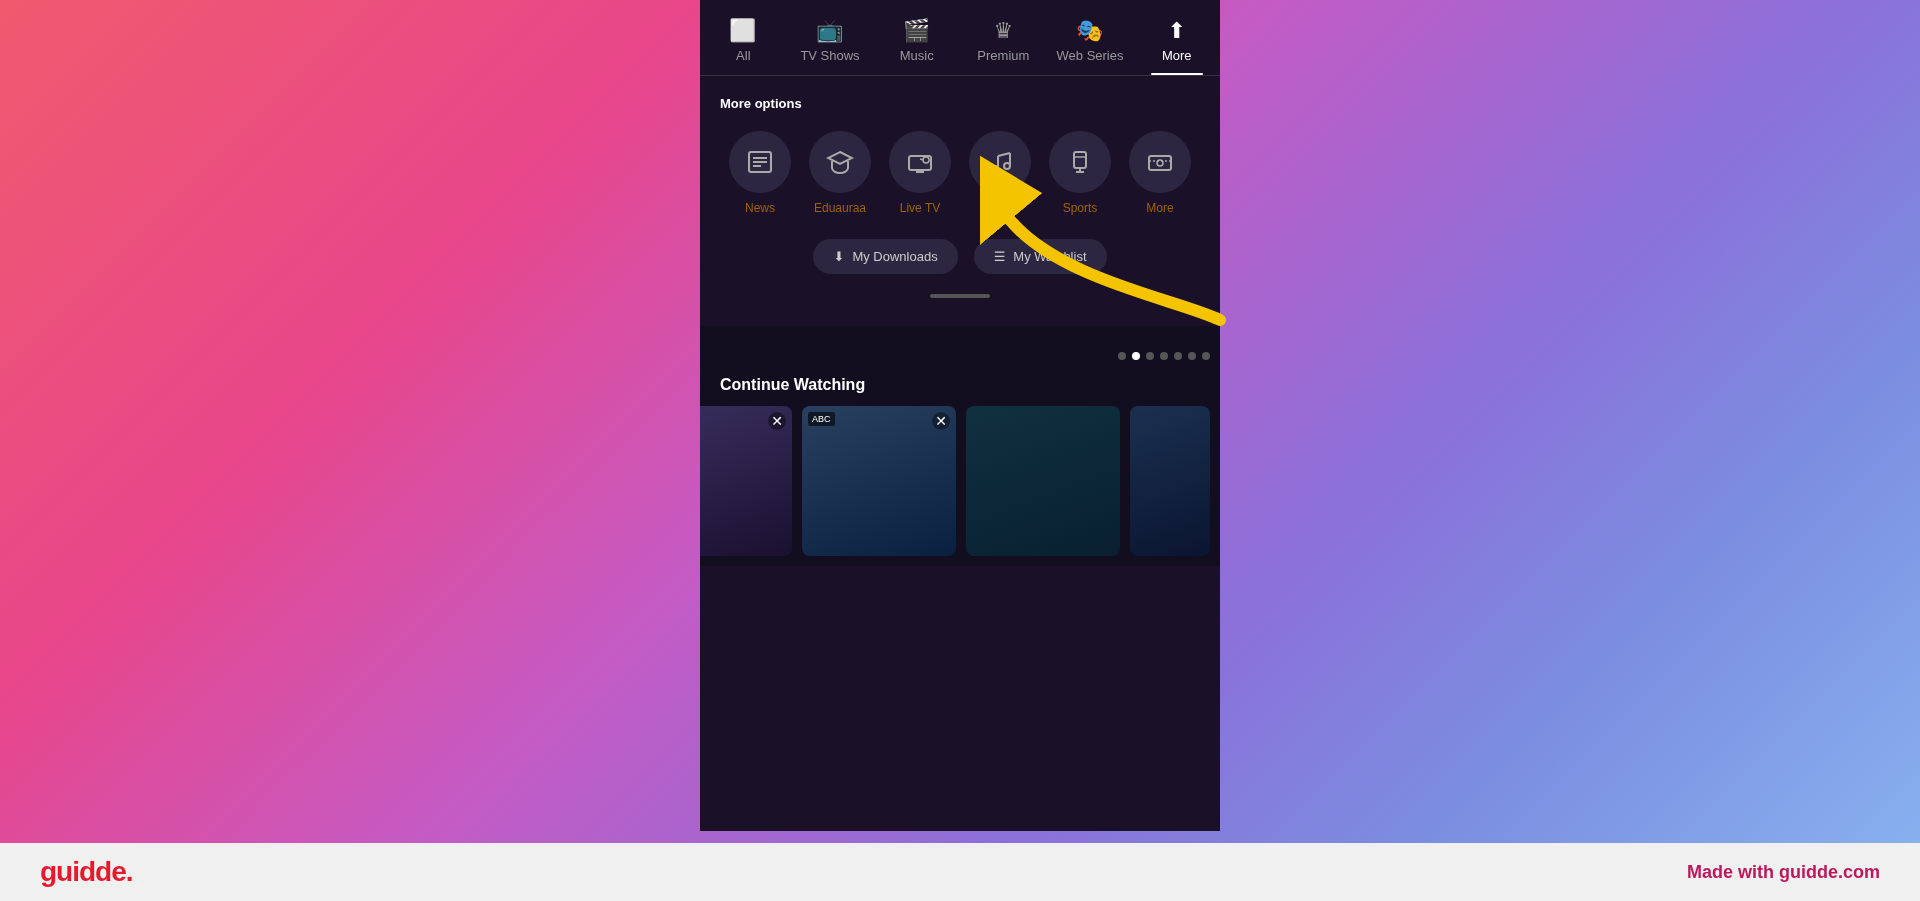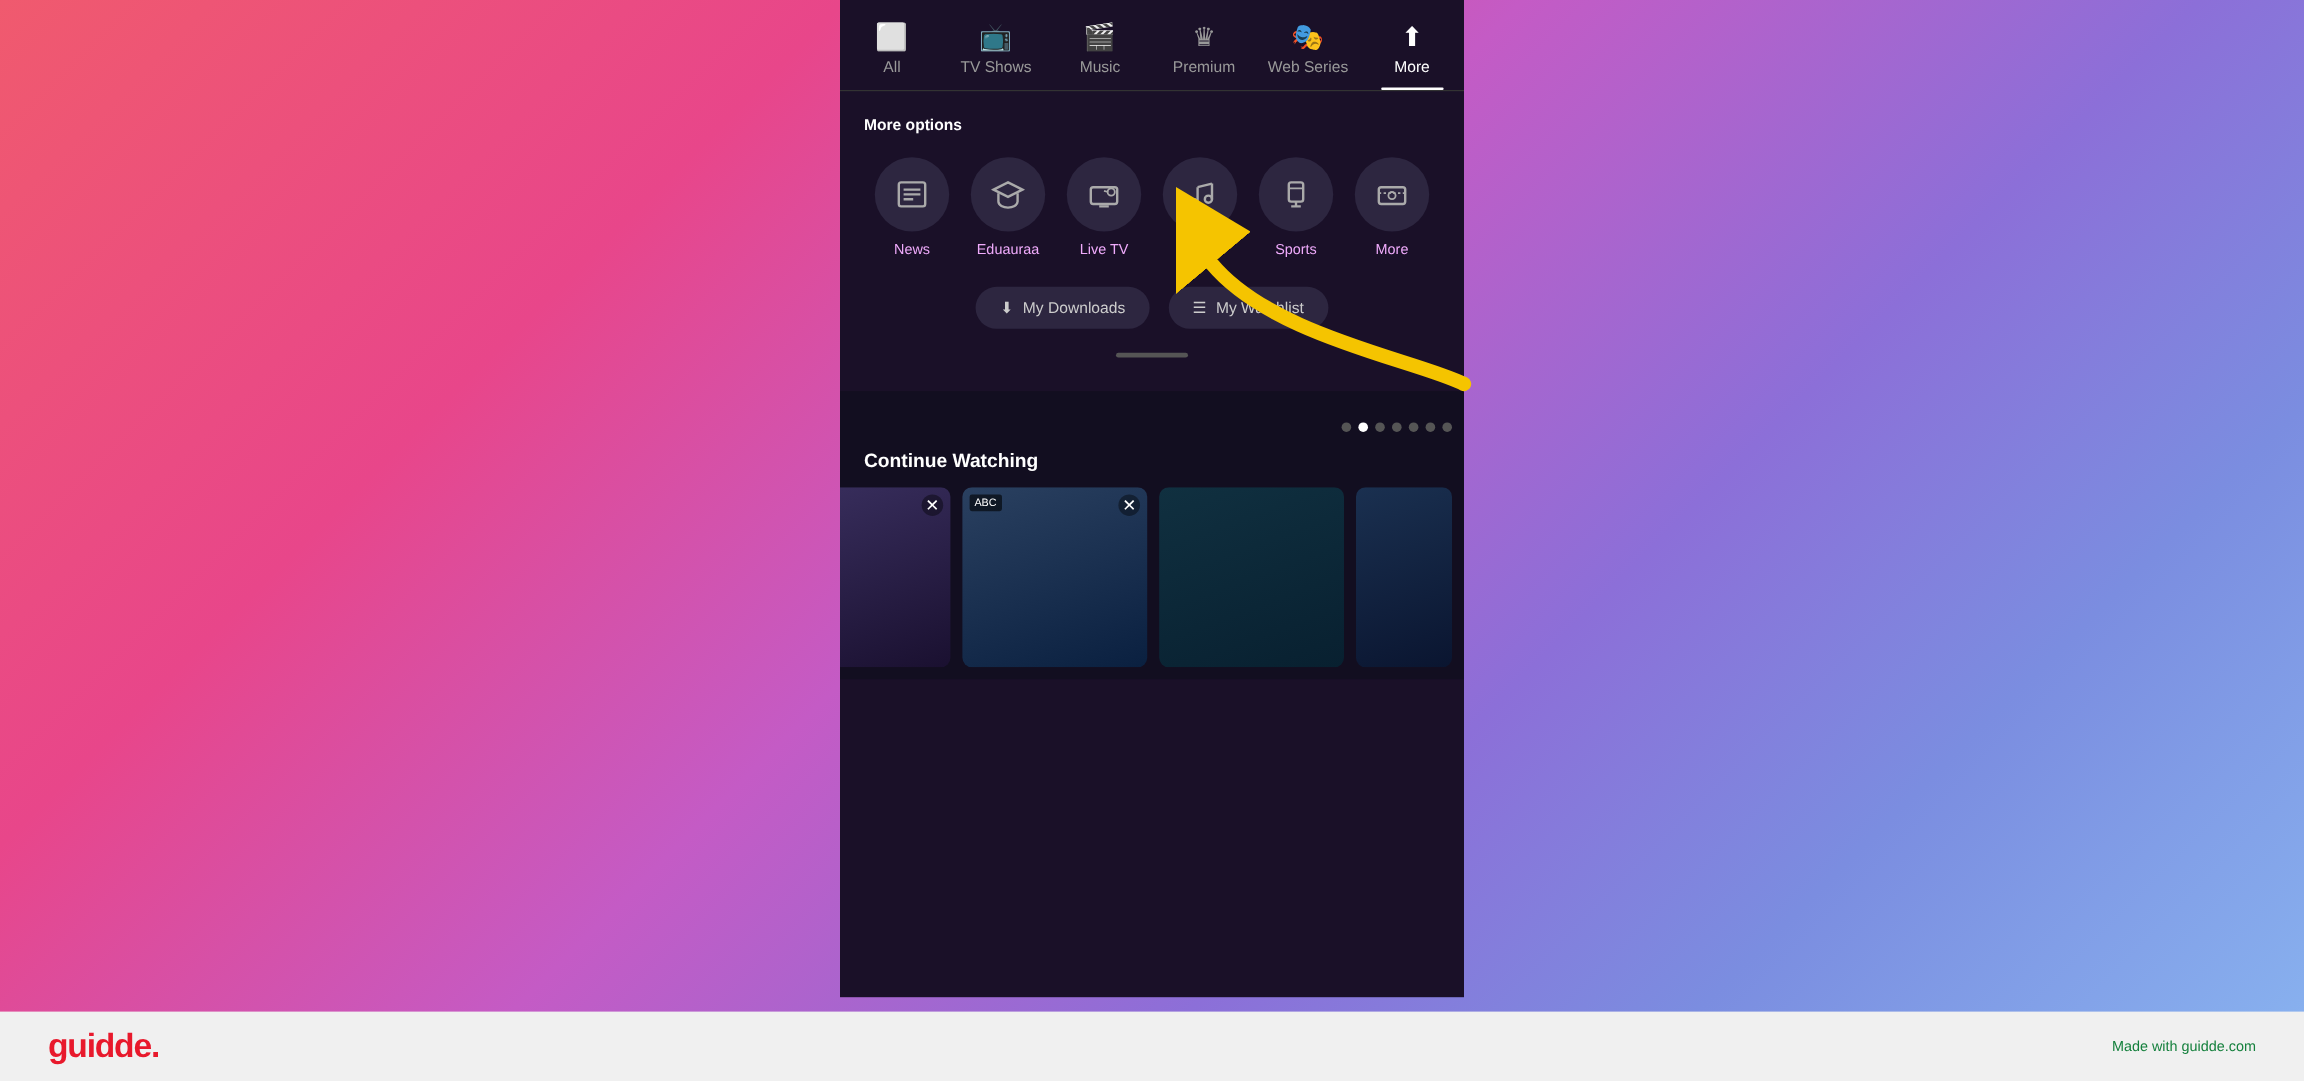--- a/index.html
+++ b/index.html
@@ -27,22 +27,23 @@
       padding: 0 40px;
       z-index: 10;
     }
     .footer-logo {
       font-size: 28px;
       font-weight: 700;
       color: #e8192c;
       letter-spacing: -1px;
     }
     .footer-text {
-      font-size: 12px;
-      color: #15803d;
+      font-size: 18px;
+      color: #be185d;
+      font-weight: bold;
     }
 
     
     .phone-frame {
       position: absolute;
       left: 50%;
       transform: translateX(-50%);
       top: 0;
       width: 520px;
       height: 831px;
@@ -115,21 +116,21 @@
       height: 62px;
       border-radius: 50%;
       background: #2d2640;
       display: flex;
       align-items: center;
       justify-content: center;
       font-size: 24px;
       color: #aaa;
     }
     .option-label {
-      color: #f0abfc;
+      color: #a16207;
       font-size: 12px;
       text-align: center;
     }
 
     
     .buttons-row {
       display: flex;
       gap: 16px;
       justify-content: center;
       margin-bottom: 20px;

